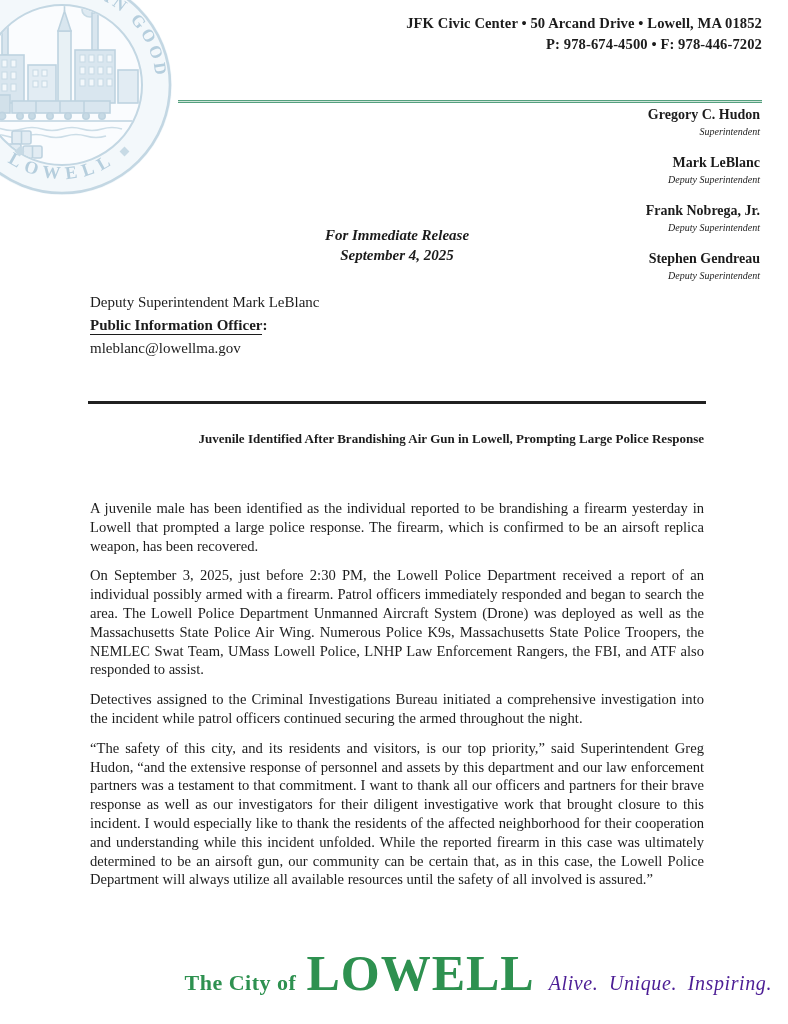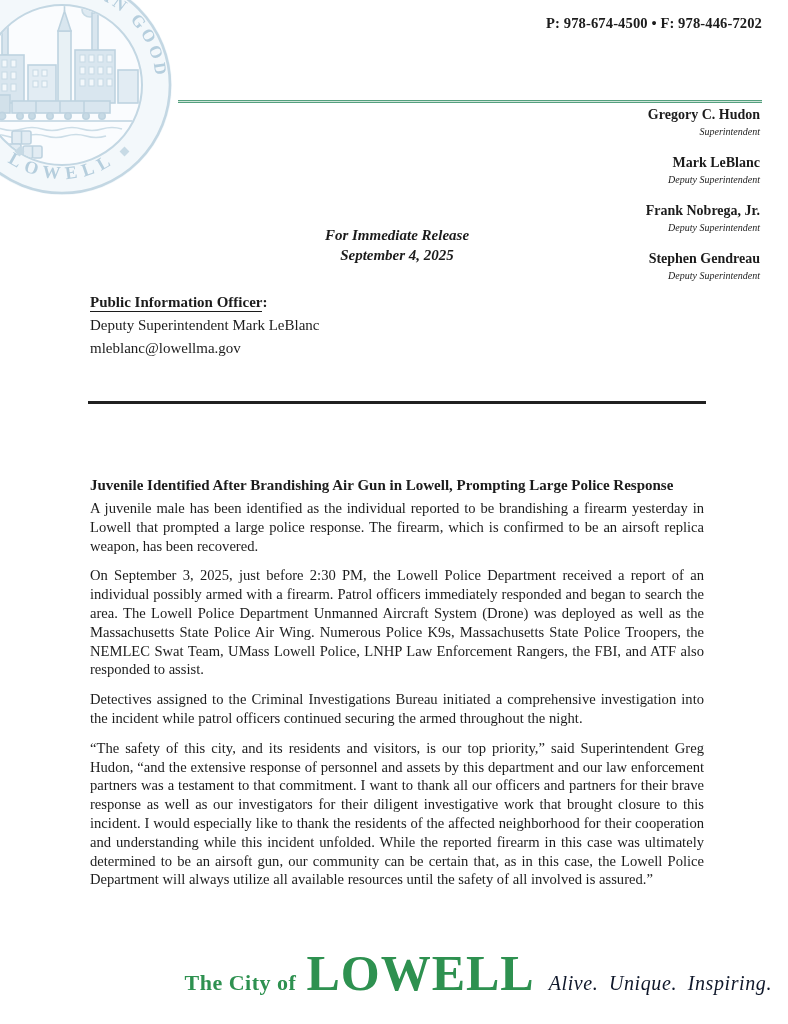--- a/index.html
+++ b/index.html
@@ -28,41 +28,41 @@
   .release{
     position:absolute;top:226px;left:90px;width:614px;text-align:center;
     font-weight:bold;font-size:15px;line-height:19.5px;font-style:italic;
   }
   .contact{position:absolute;top:291px;left:90px;font-size:15px;line-height:23.2px;}
   .contact .label{font-weight:bold;border-bottom:1.6px solid #1c1c1c;padding-bottom:1px;}
   .contact .colon{font-weight:bold;}
   .black-rule{position:absolute;top:401px;left:88px;width:618px;height:2.6px;background:#202020;}
   
   .article-title{
-    position:absolute;top:476px;left:90px;width:614px;text-align:left;
-    font-weight:bold;font-size:15px;line-height:19px;
+    position:absolute;top:429px;left:90px;width:614px;text-align:right;
+    font-weight:bold;font-size:13px;line-height:19px;
   }
   .body-copy{position:absolute;top:499px;left:90px;width:614px;}
   .body-copy p{
     margin:0 0 11px 0;font-size:14.6px;line-height:18.8px;
     text-align:justify;text-justify:inter-word;
   }
   
   .footer-logo{
     position:absolute;top:948px;left:30px;right:16px;
     display:flex;align-items:baseline;justify-content:flex-end;
     white-space:nowrap;
   }
   .footer-logo .city-of{font-size:22px;color:#2e9150;letter-spacing:.5px;font-weight:bold;}
   .footer-logo .wordmark{
     font-size:50px;font-weight:bold;color:#2e9150;letter-spacing:1px;
     margin:0 14px 0 10px;line-height:1;
   }
   .footer-logo .tagline{
-    font-size:20px;font-style:italic;color:#0f172a;
+    font-size:20px;font-style:italic;color:#4c1d95;
     letter-spacing:.6px;word-spacing:4px;
   }
 </style>
 </head>
 <body>
 
 <div class="page">
 
   <svg class="seal" viewBox="0 0 260 260" aria-hidden="true">
     <defs>
@@ -165,20 +165,21 @@
       </text>
       <text font-size="18" letter-spacing="6" text-anchor="middle">
         <textPath href="#arcBottom" startOffset="50%">LOWELL</textPath>
       </text>
       <rect x="84" y="193" width="7" height="7" transform="rotate(45 87.5 196.5)" fill="#c3d7e3"></rect>
       <rect x="189" y="193" width="7" height="7" transform="rotate(45 192.5 196.5)" fill="#c3d7e3"></rect>
     </g>
   </svg>
 
   <div class="letterhead">
+    <div>JFK Civic Center • 50 Arcand Drive • Lowell, MA 01852</div>
     <div>P: 978-674-4500 • F: 978-446-7202</div>
   </div>
 
   <div class="green-rule"></div>
 
   <div class="officials">
     <div class="official">
       <div class="name">Gregory C. Hudon</div>
       <div class="title">Superintendent</div>
     </div>
@@ -195,22 +196,22 @@
       <div class="title">Deputy Superintendent</div>
     </div>
   </div>
 
   <div class="release">
     <div>For Immediate Release</div>
     <div>September 4, 2025</div>
   </div>
 
   <div class="contact">
+    <div>Deputy Superintendent Mark LeBlanc</div>
     <div><span class="label">Public Information Officer</span><span class="colon">:</span></div>
-    <div>Deputy Superintendent Mark LeBlanc</div>
     <div>mleblanc@lowellma.gov</div>
   </div>
 
   <div class="black-rule"></div>
 
   <div class="article-title">Juvenile Identified After Brandishing Air Gun in Lowell, Prompting Large Police Response</div>
 
   <div class="body-copy">
     <p>A juvenile male has been identified as the individual reported to be brandishing a firearm yesterday in Lowell that prompted a large police response. The firearm, which is confirmed to be an airsoft replica weapon, has been recovered.</p>
     <p>On September 3, 2025, just before 2:30 PM, the Lowell Police Department received a report of an individual possibly armed with a firearm. Patrol officers immediately responded and began to search the area. The Lowell Police Department Unmanned Aircraft System (Drone) was deployed as well as the Massachusetts State Police Air Wing. Numerous Police K9s, Massachusetts State Police Troopers, the NEMLEC Swat Team, UMass Lowell Police, LNHP Law Enforcement Rangers, the FBI, and ATF also responded to assist.</p>

